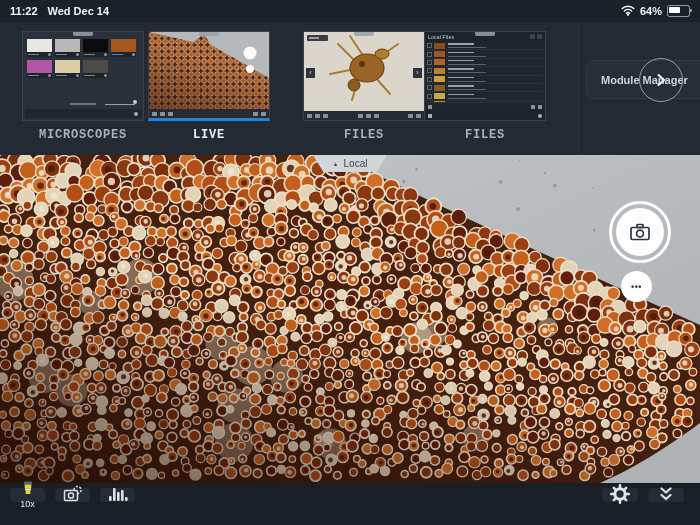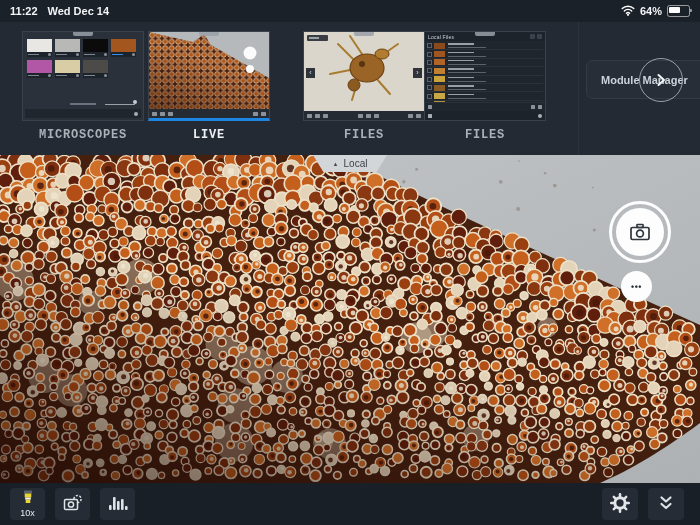--- a/index.html
+++ b/index.html
@@ -87,21 +87,21 @@
   .capture-btn{position:absolute;left:609px;top:46px;width:62px;height:62px;border-radius:50%;
     border:3.5px solid #fdfdfd;background:transparent;padding:0;cursor:pointer;box-sizing:border-box;}
   .capture-inner{position:absolute;left:3.5px;top:3.5px;width:48px;height:48px;border-radius:50%;background:#fdfdfd;
     display:flex;align-items:center;justify-content:center;}
   .more-btn{position:absolute;left:621px;top:116px;width:31px;height:31px;border-radius:50%;background:#fdfdfd;
     border:none;color:#2b323a;font-size:9px;font-weight:bold;letter-spacing:.5px;cursor:pointer;
     display:flex;align-items:center;justify-content:center;padding:0;}
 
   
   .bottom-bar{position:absolute;left:0;top:483px;width:700px;height:42px;background:#191f27;}
-  .bb-btn{position:absolute;top:5px;height:32px;background:#252c35;border:none;border-radius:4px;
+  .bb-btn{position:absolute;top:5px;height:14px;background:#252c35;border:none;border-radius:4px;
     display:flex;flex-direction:column;align-items:center;justify-content:center;cursor:pointer;padding:0;}
   .bb-objective{left:10px;width:35px;}
   .bb-camset{left:55px;width:35px;}
   .bb-histo{left:100px;width:35px;}
   .bb-settings{left:602px;width:36px;}
   .bb-collapse{left:648px;width:36px;}
   .obj-label{font-size:9px;color:#e8ebee;margin-top:1px;}
 </style>
 </head>
 <body>

